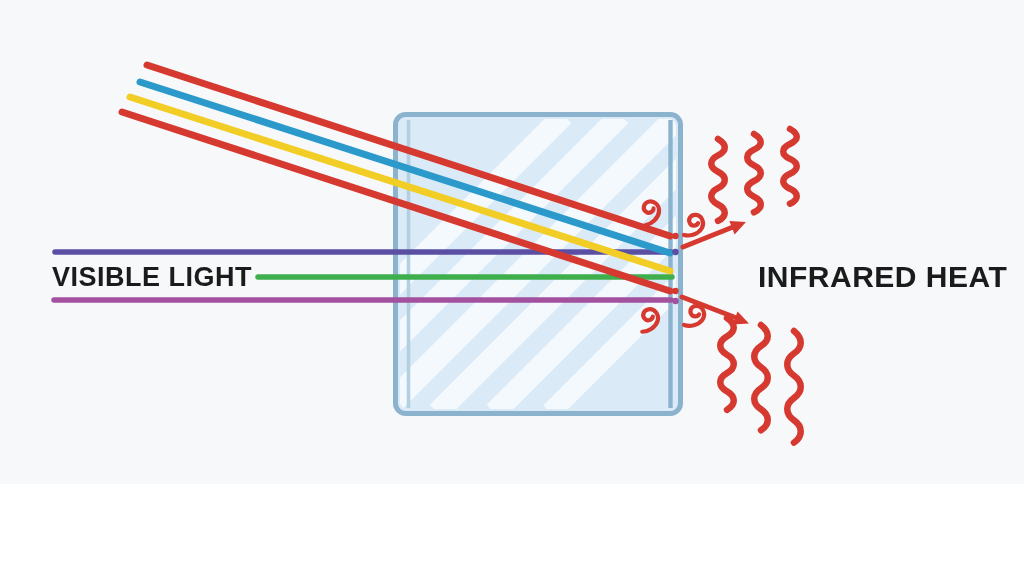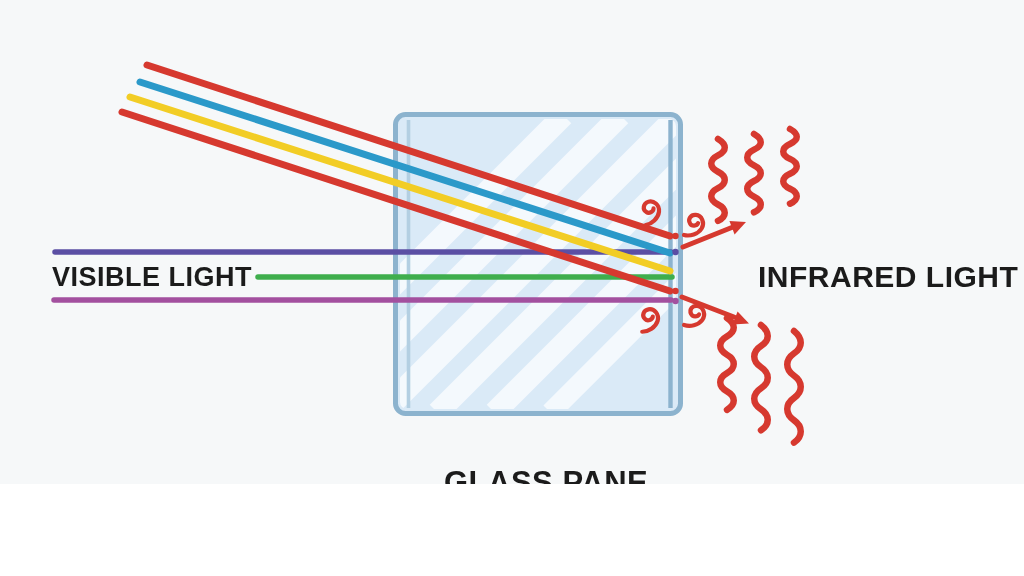--- a/index.html
+++ b/index.html
@@ -97,15 +97,14 @@
       <path class="squiggle" vector-effect="non-scaling-stroke" transform="translate(718,139) scale(1,0.91)" d="M0,0 C9,6 9,13 0,18 C-9,23 -9,31 0,36 C9,41 9,49 0,54 C-9,59 -9,67 0,72 C9,77 9,85 0,90"></path>
       <path class="squiggle" vector-effect="non-scaling-stroke" transform="translate(754,134) scale(1,0.87)" d="M0,0 C9,6 9,13 0,18 C-9,23 -9,31 0,36 C9,41 9,49 0,54 C-9,59 -9,67 0,72 C9,77 9,85 0,90"></path>
       <path class="squiggle" vector-effect="non-scaling-stroke" transform="translate(790,129) scale(1,0.83)" d="M0,0 C9,6 9,13 0,18 C-9,23 -9,31 0,36 C9,41 9,49 0,54 C-9,59 -9,67 0,72 C9,77 9,85 0,90"></path>
       <path class="squiggle" vector-effect="non-scaling-stroke" transform="translate(727,318) scale(1,1.02)" d="M0,0 C9,6 9,13 0,18 C-9,23 -9,31 0,36 C9,41 9,49 0,54 C-9,59 -9,67 0,72 C9,77 9,85 0,90"></path>
       <path class="squiggle" vector-effect="non-scaling-stroke" transform="translate(761,325) scale(1,1.17)" d="M0,0 C9,6 9,13 0,18 C-9,23 -9,31 0,36 C9,41 9,49 0,54 C-9,59 -9,67 0,72 C9,77 9,85 0,90"></path>
       <path class="squiggle" vector-effect="non-scaling-stroke" transform="translate(794,331) scale(1,1.24)" d="M0,0 C9,6 9,13 0,18 C-9,23 -9,31 0,36 C9,41 9,49 0,54 C-9,59 -9,67 0,72 C9,77 9,85 0,90"></path>
     </g>
   </svg>
 
   <div class="label label-visible">VISIBLE LIGHT</div>
-  <div class="label label-infrared">INFRARED LIGHT</div>
-  <div class="label label-glass">GLASS PANE</div>
+  <div class="label label-infrared">INFRARED HEAT</div>
 </div>
 
 </body></html>

